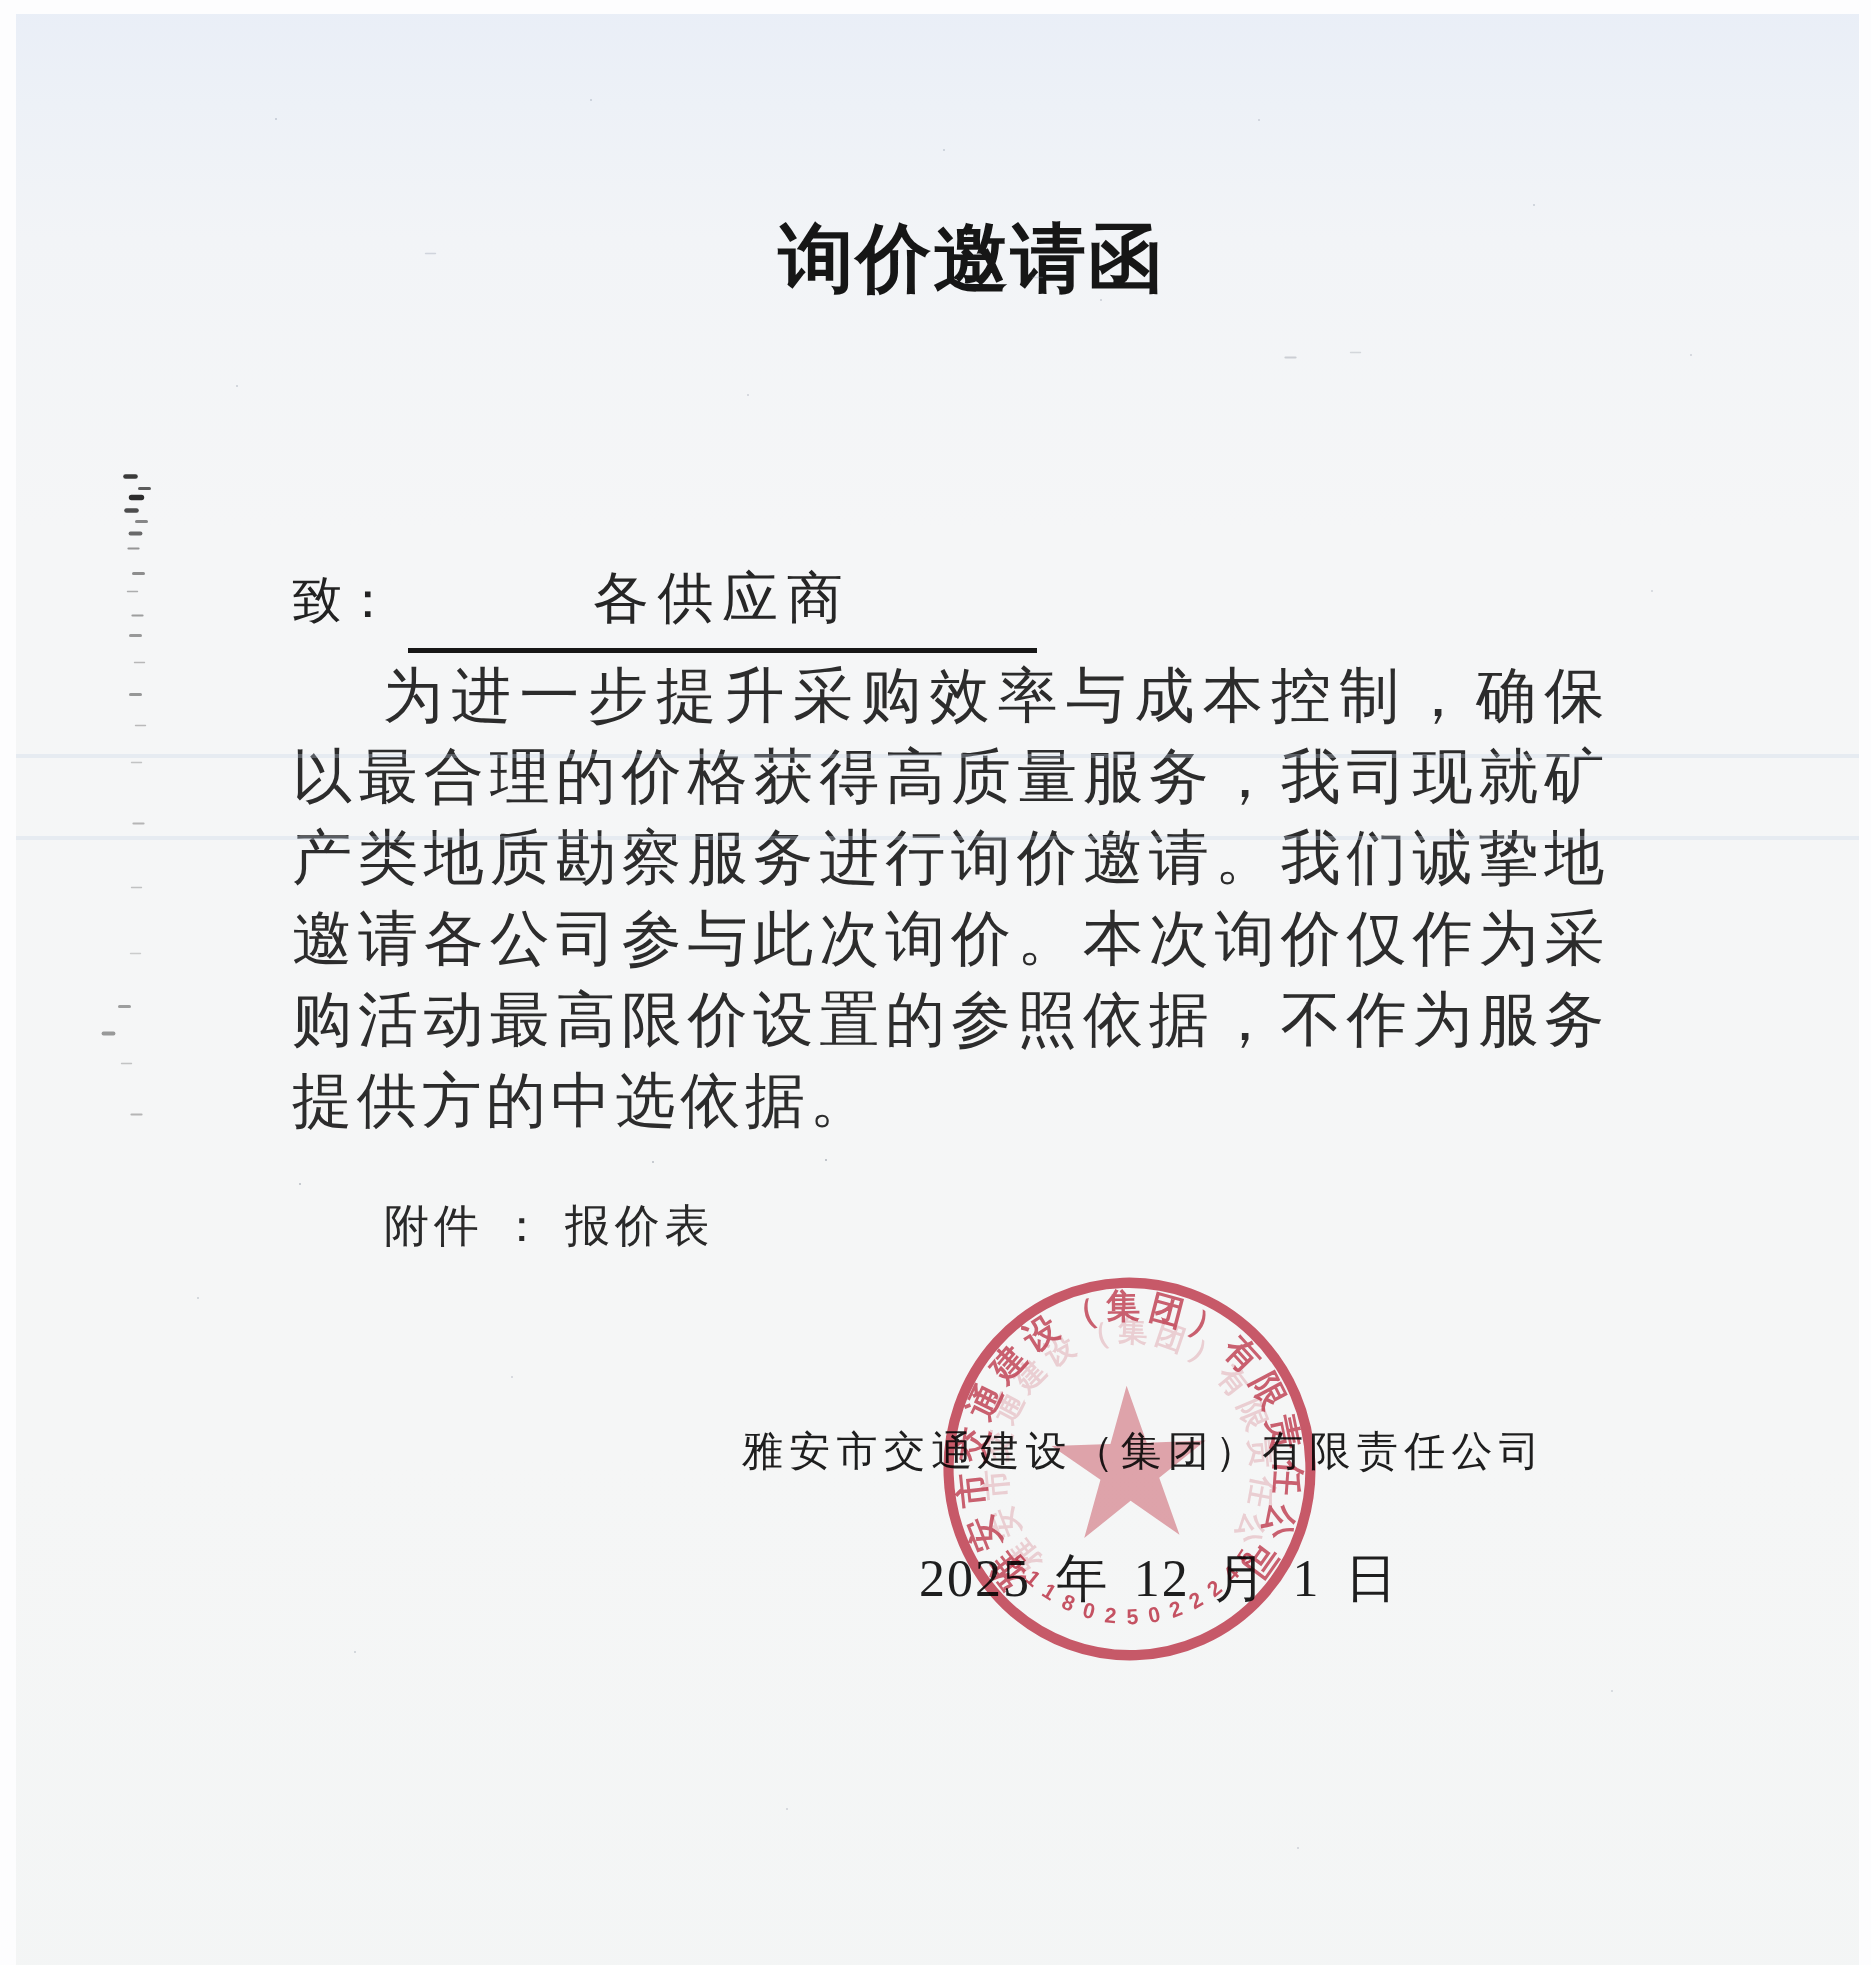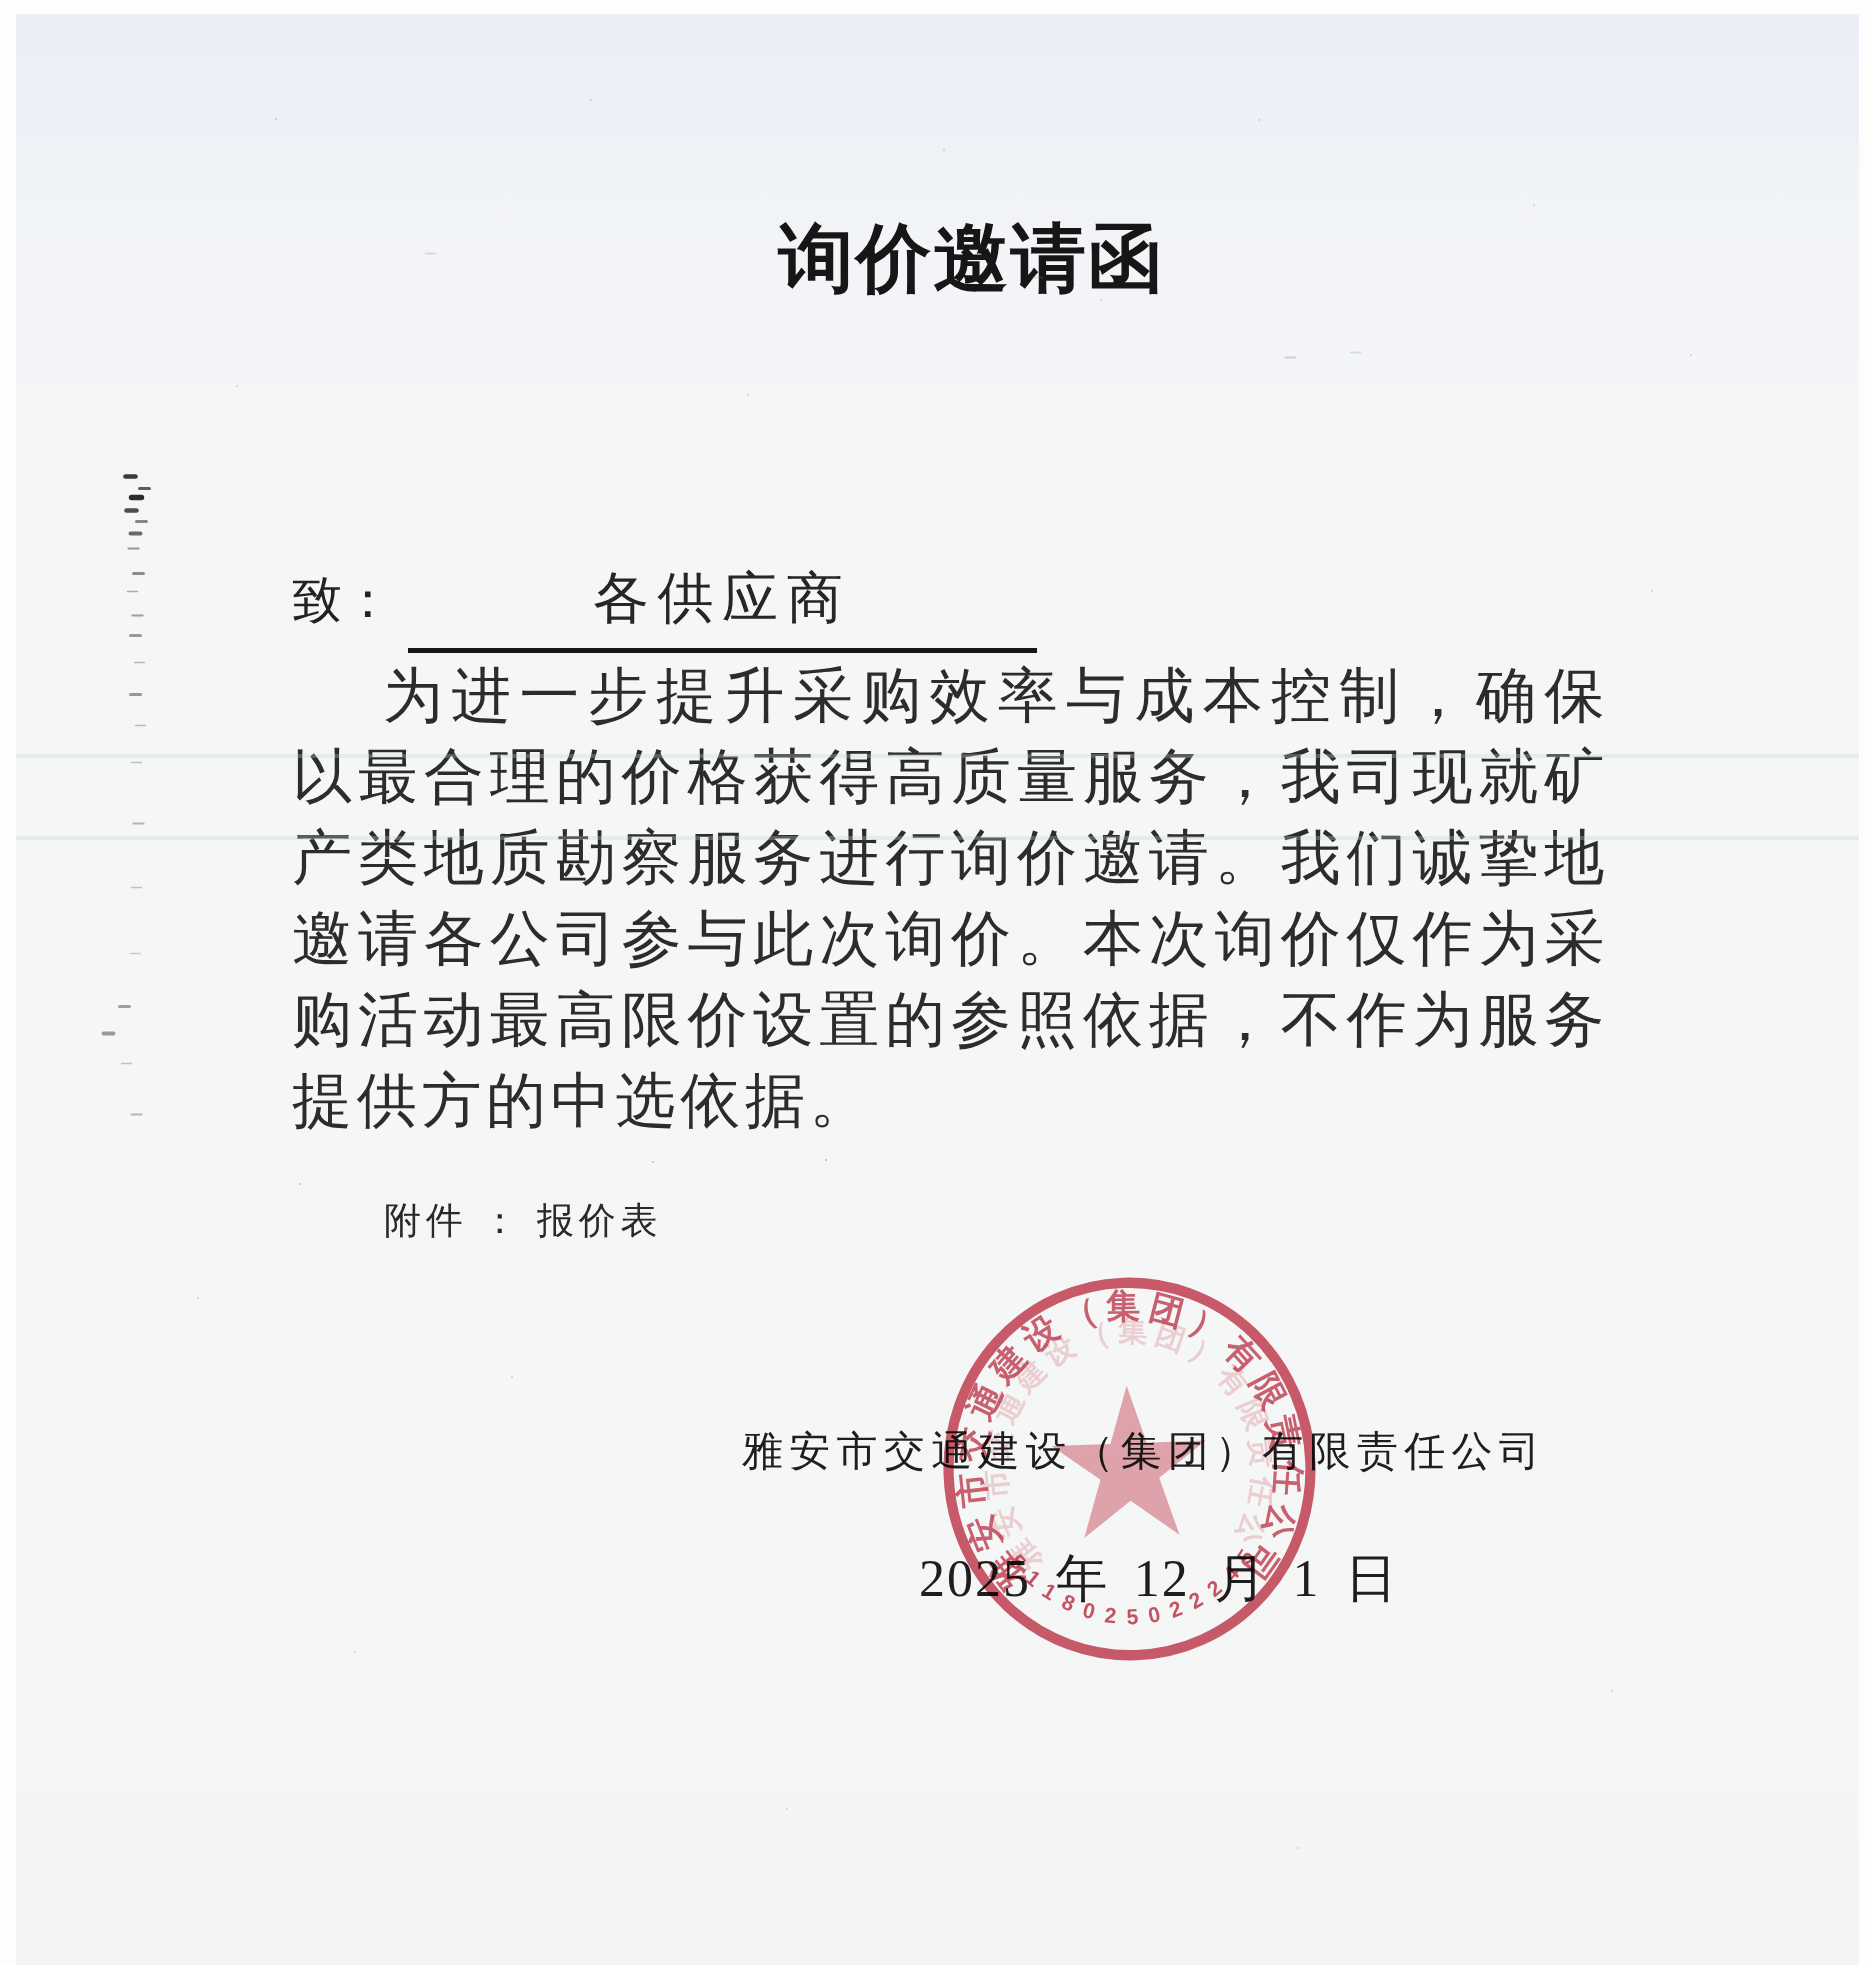--- a/index.html
+++ b/index.html
@@ -83,21 +83,21 @@
     text-align: justify;
     text-align-last: left;
     text-indent: 91px;
     color: #2c2c2c;
   }
 
   .attachment {
     position: absolute;
     left: 384px;
     top: 1196px;
-    font-size: 37px;
+    font-size: 45px;
     letter-spacing: 4.7px;
     color: #292929;
     white-space: pre;
   }
 
   .company-name {
     position: absolute;
     left: 742px;
     top: 1424px;
     font-size: 41px;

